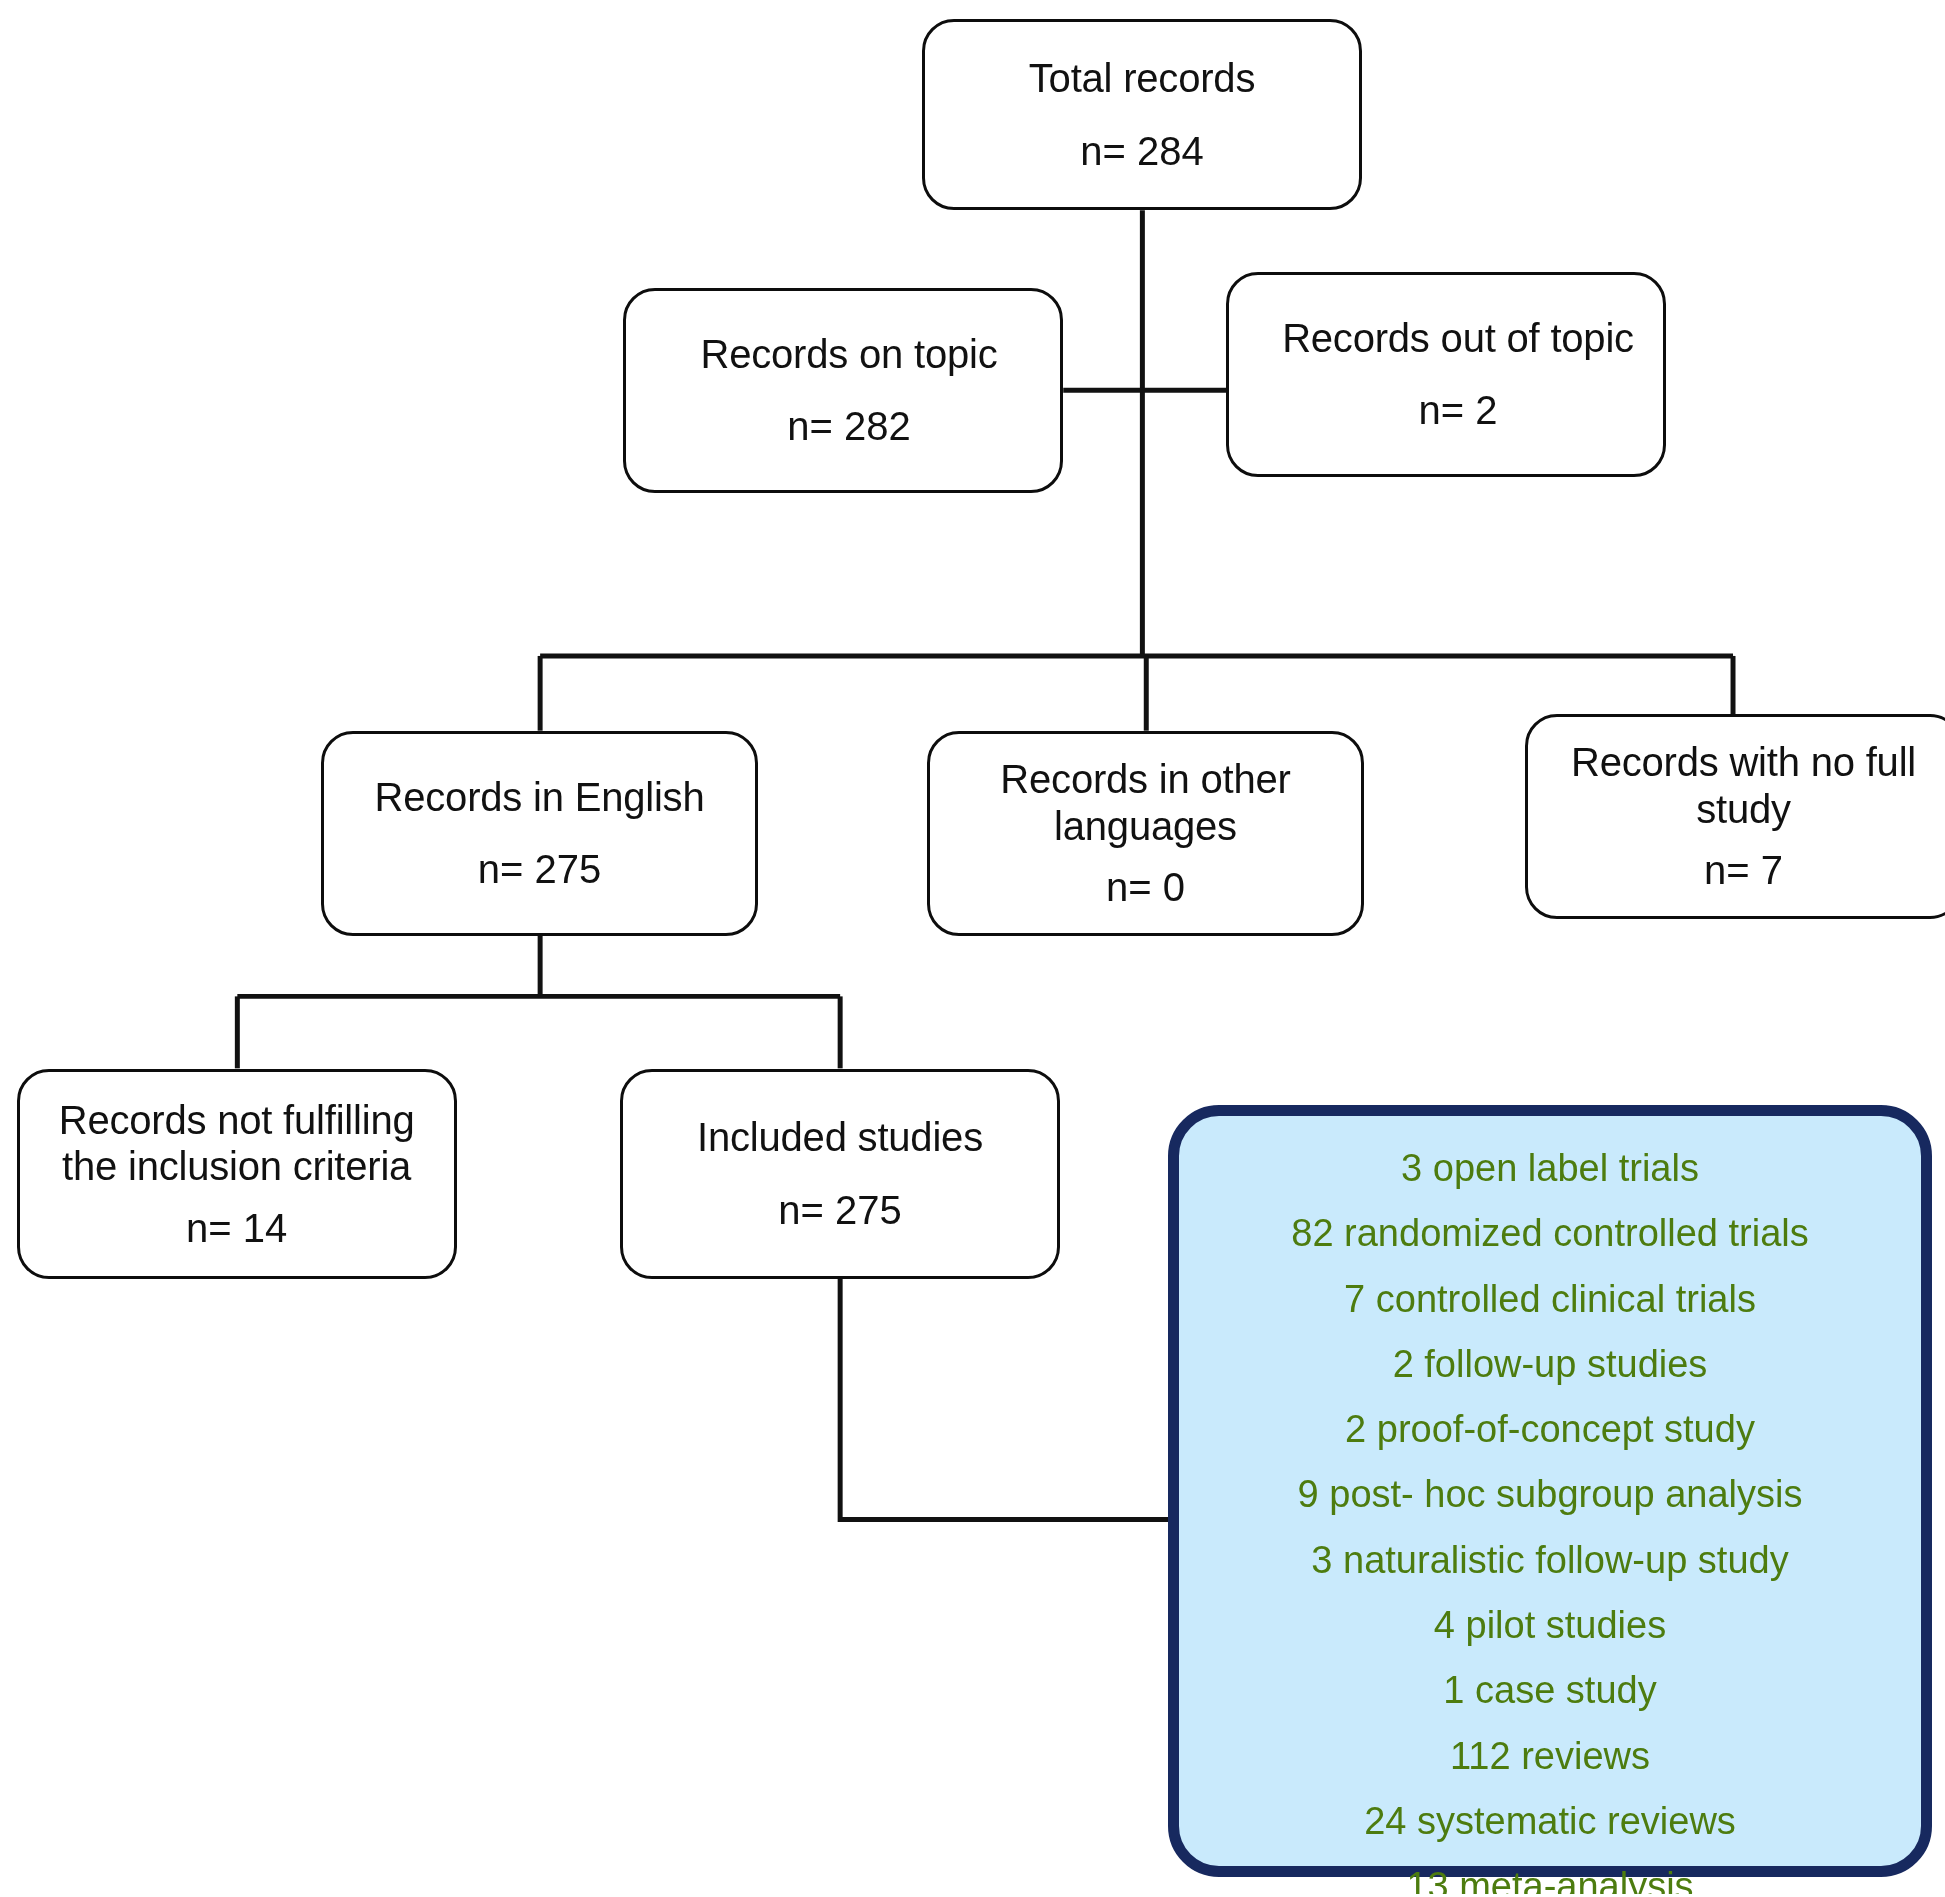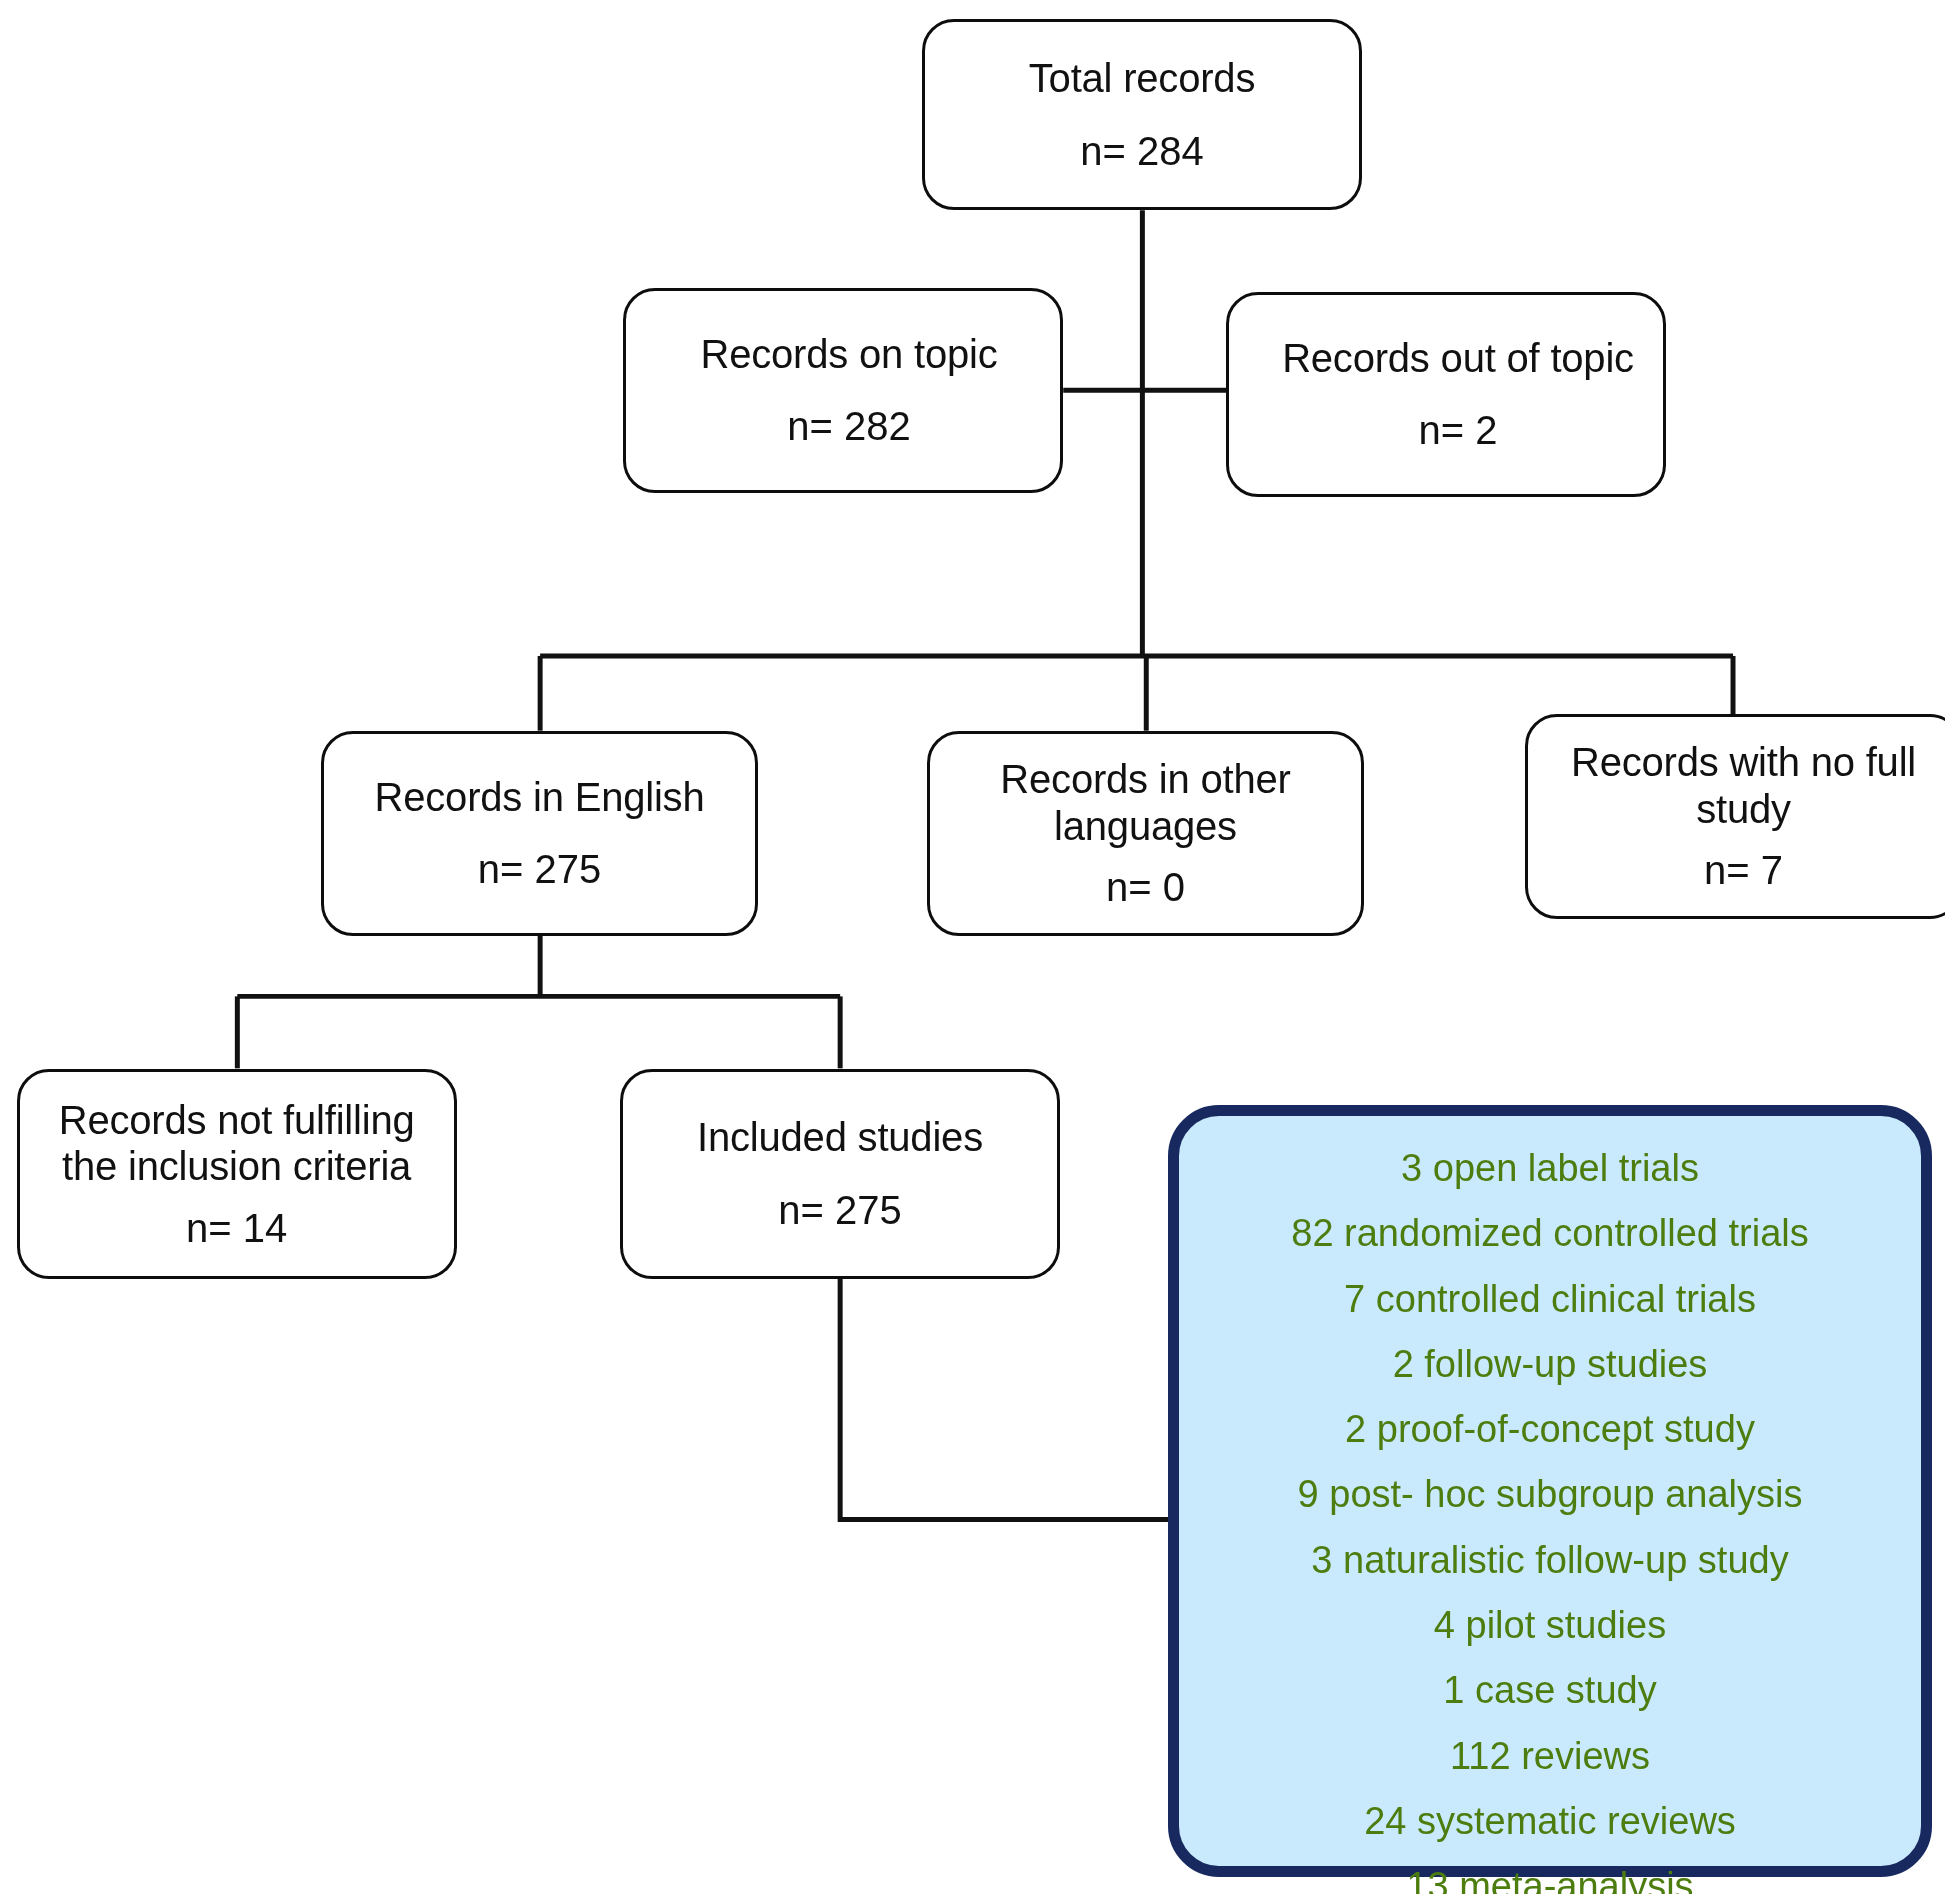--- a/index.html
+++ b/index.html
@@ -109,21 +109,21 @@
   <div class="node" style="left:922px; top:19.4px; width:440px; height:191px;">
     <div class="line">Total records</div>
     <div class="count">n= 284</div>
   </div>
 
   <div class="node" style="left:623px; top:288px; width:440px; height:205px;padding-left:12px;">
     <div class="line">Records on topic</div>
     <div class="count">n= 282</div>
   </div>
 
-  <div class="node" style="left:1226px; top:292px; width:440px; height:205px;padding-left:24px;">
+  <div class="node" style="left:1226px; top:272px; width:440px; height:205px;padding-left:24px;">
     <div class="line">Records out of topic</div>
     <div class="count">n= 2</div>
   </div>
 
   <div class="node" style="left:321px; top:731px; width:437px; height:205px;">
     <div class="line">Records in English</div>
     <div class="count">n= 275</div>
   </div>
 
   <div class="node tight" style="left:927px; top:731px; width:437px; height:205px;">

